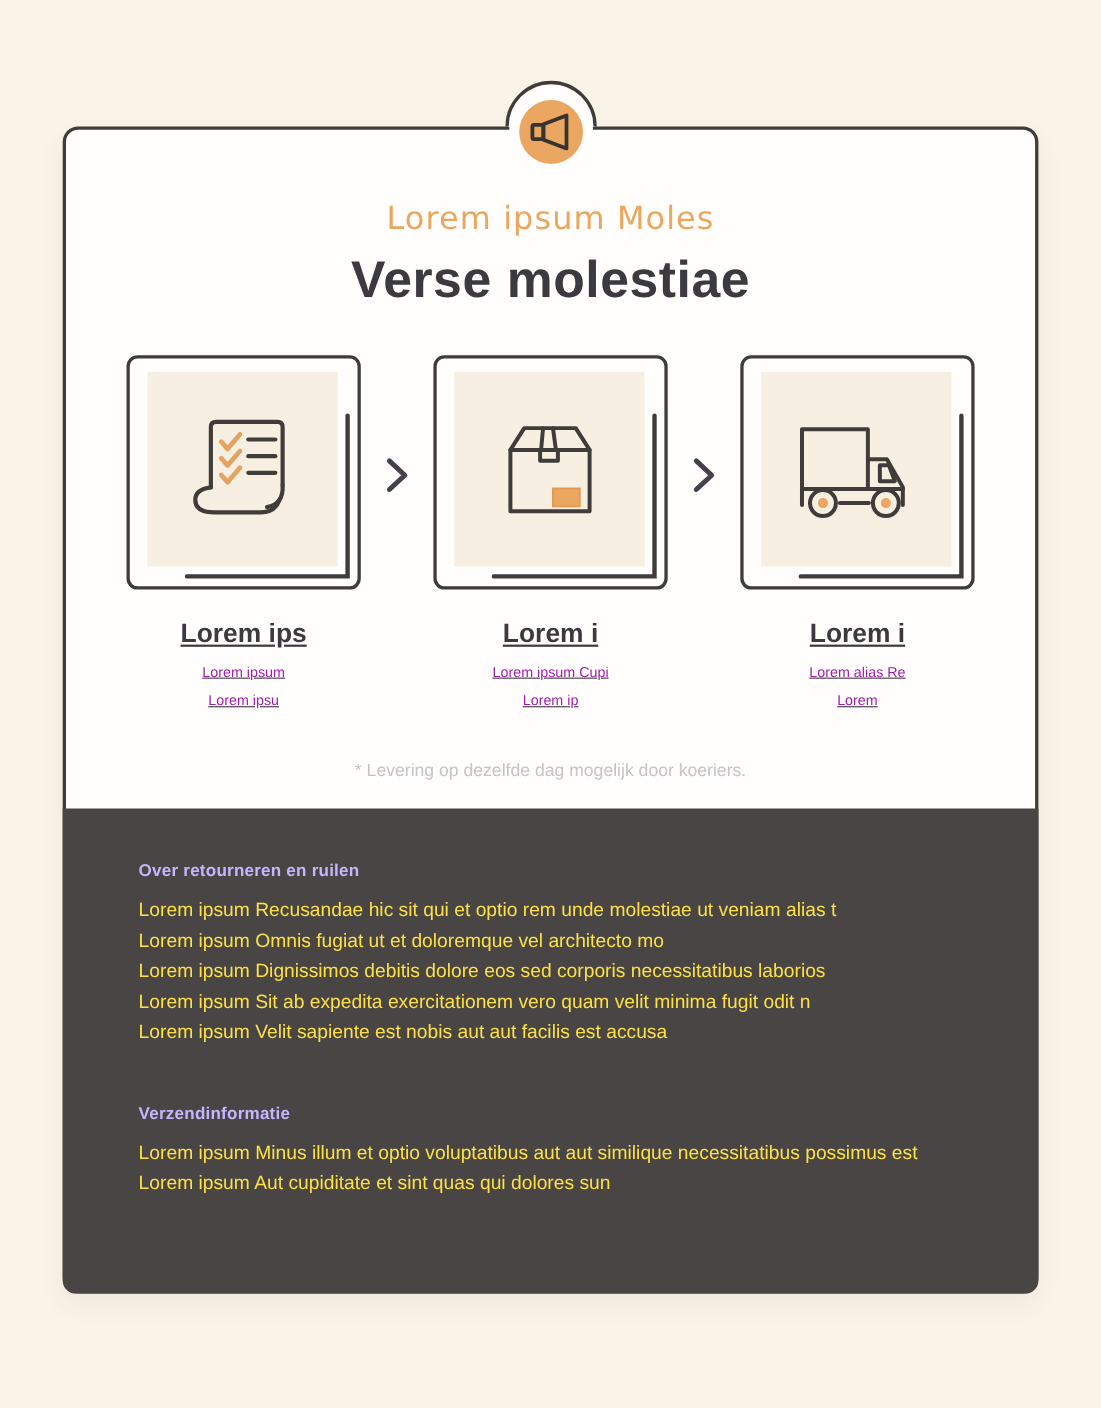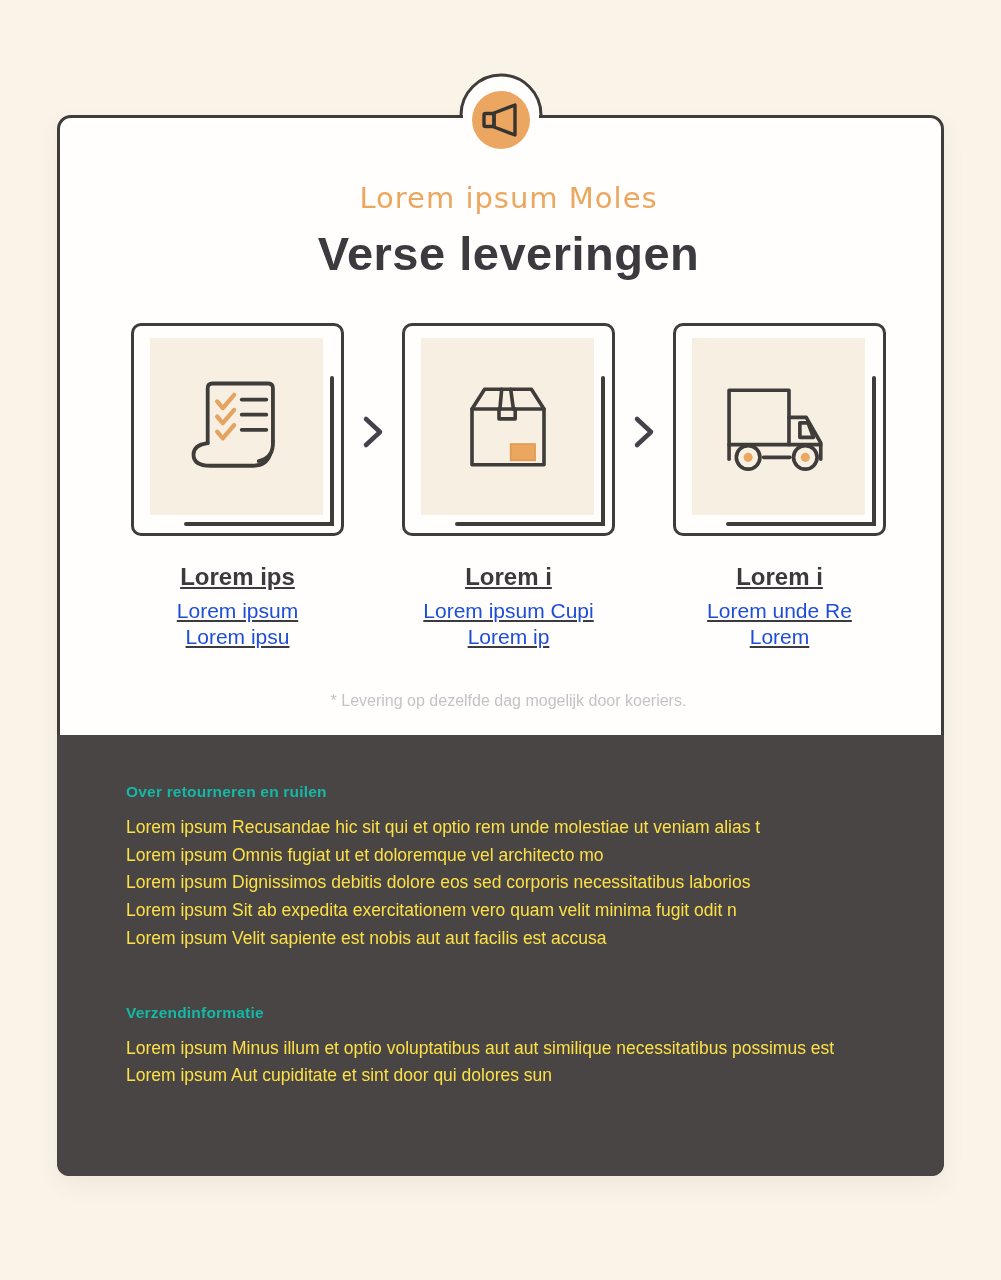--- a/index.html
+++ b/index.html
@@ -12,21 +12,20 @@
     position: relative;
   }
   .card {
     position: absolute;
     left: 57px; top: 115px;
     width: 887px; height: 1061px;
     background: #fffefc;
     border: 3px solid #3f3c3a;
     border-radius: 14px;
     box-shadow: 0 10px 24px rgba(90,70,40,0.06);
-    padding-left: 16px;
   }
   
   .notch-svg {
     position: absolute;
     left: 50%; top: -48px;
     transform: translateX(-50%);
     overflow: visible;
     z-index: 3;
   }
   .card-inner {
@@ -86,23 +85,23 @@
   }
   .step-title {
     margin-top: 26px;
     font-size: 24px;
     font-weight: 800;
     line-height: 30px;
     color: #3b3a3e;
     text-align: center;
   }
   .step-line {
-    font-size: 21px;
+    font-size: 13px;
     line-height: 25.5px;
-    color: #1d4ed8;
+    color: #a21caf;
     text-align: center;
   }
   .step-line.first { margin-top: 6px; }
   .footnote {
     margin-top: 42px;
     font-size: 16px;
     line-height: 20px;
     color: #c4c3c7;
     text-align: center;
   }
@@ -113,21 +112,21 @@
     background: #484544;
     border-radius: 12px;
     border-top-left-radius: 0;
     border-top-right-radius: 0;
     padding: 47px 70px 0 69px;
   }
   .panel h3 {
     font-size: 15.5px;
     font-weight: 700;
     line-height: 20px;
-    color: #14b8a6;
+    color: #c4b5fd;
     letter-spacing: 0.2px;
   }
   .panel .lines { margin-top: 12px; }
   .panel p {
     font-size: 17.5px;
     line-height: 27.7px;
     color: #fde047;
     font-weight: 400;
   }
   .panel .section2 { margin-top: 50px; }
@@ -148,21 +147,21 @@
     <circle cx="62" cy="50" r="29" fill="#eba762"></circle>
 
     <g stroke="#37342f" stroke-width="3.4" fill="none" stroke-linejoin="round" stroke-linecap="round">
       <polygon points="55,43 76,35 76,65 55,57"></polygon>
       <rect x="45" y="43.5" width="10" height="13" rx="1.5"></rect>
     </g>
   </svg>
 
   <div class="card-inner">
     <div class="subtitle">Lorem ipsum Moles</div>
-    <h1 class="title">Verse leveringen</h1>
+    <h1 class="title">Verse molestiae</h1>
 
     <div class="steps-row">
 
       <div class="step">
         <div class="step-box">
           <div class="beige">
             <svg width="104" height="104" viewBox="0 0 110 110">
               <path class="ink" d="M24 72 V14 Q24 9 29 9 H88 Q93 9 93 14 V70"></path>
               <path class="ink" d="M24 72 Q9 74 9 84 Q9 96 27 96 H72 Q86 96 90 84"></path>
               <path class="ink" d="M93 70 Q94 88 78 91"></path>
@@ -230,21 +229,21 @@
               <circle cx="31" cy="86" r="5" fill="#eba660" stroke="none"></circle>
               <circle cx="94" cy="86" r="5" fill="#eba660" stroke="none"></circle>
               <path class="ink" d="M48 86 H77"></path>
             </svg>
           </div>
           <svg class="corner-accent" width="152" height="152" viewBox="0 0 152 152">
             <path d="M149 3 V149 H3" stroke="#3f3c3a" stroke-width="4" fill="none" stroke-linecap="round"></path>
           </svg>
         </div>
         <div class="step-title">Lorem i</div>
-        <div class="step-line first">Lorem unde Re</div>
+        <div class="step-line first">Lorem alias Re</div>
         <div class="step-line">Lorem</div>
       </div>
 
     </div>
 
     <div class="footnote">* Levering op dezelfde dag mogelijk door koeriers.</div>
   </div>
 
   <div class="panel">
     <div class="section1">
@@ -254,18 +253,18 @@
         <p>Lorem ipsum Omnis fugiat ut et doloremque vel architecto mo</p>
         <p>Lorem ipsum Dignissimos debitis dolore eos sed corporis necessitatibus laborios</p>
         <p>Lorem ipsum Sit ab expedita exercitationem vero quam velit minima fugit odit n</p>
         <p>Lorem ipsum Velit sapiente est nobis aut aut facilis est accusa</p>
       </div>
     </div>
     <div class="section2">
       <h3>Verzendinformatie</h3>
       <div class="lines">
         <p>Lorem ipsum Minus illum et optio voluptatibus aut aut similique necessitatibus possimus est</p>
-        <p>Lorem ipsum Aut cupiditate et sint door qui dolores sun</p>
+        <p>Lorem ipsum Aut cupiditate et sint quas qui dolores sun</p>
       </div>
     </div>
   </div>
 
 </div>
 
 </body></html>

